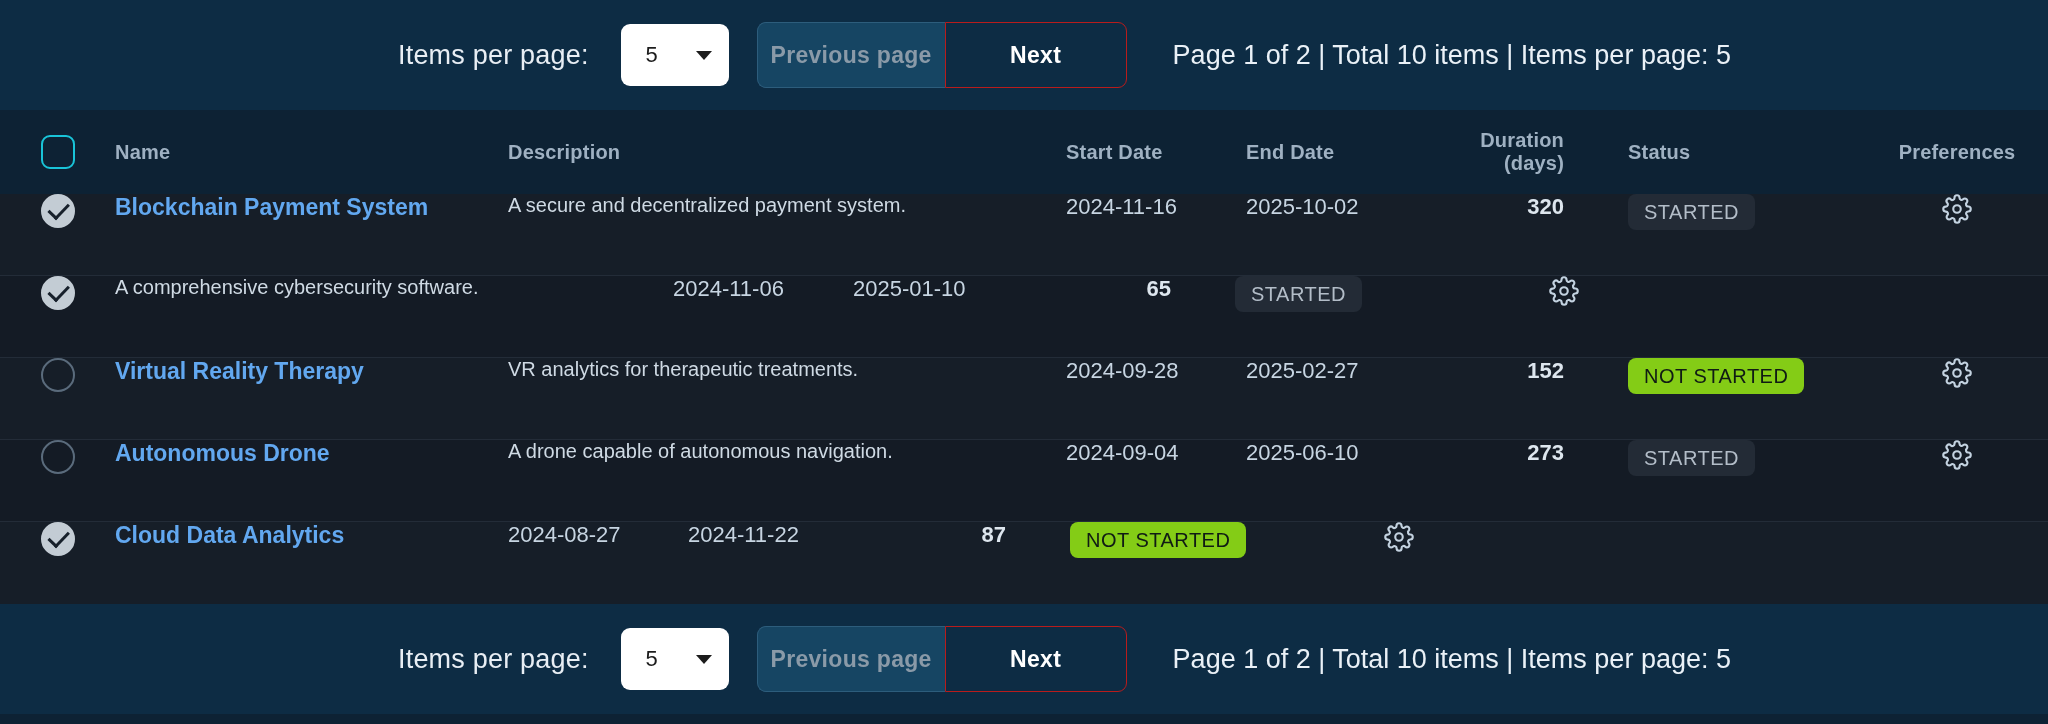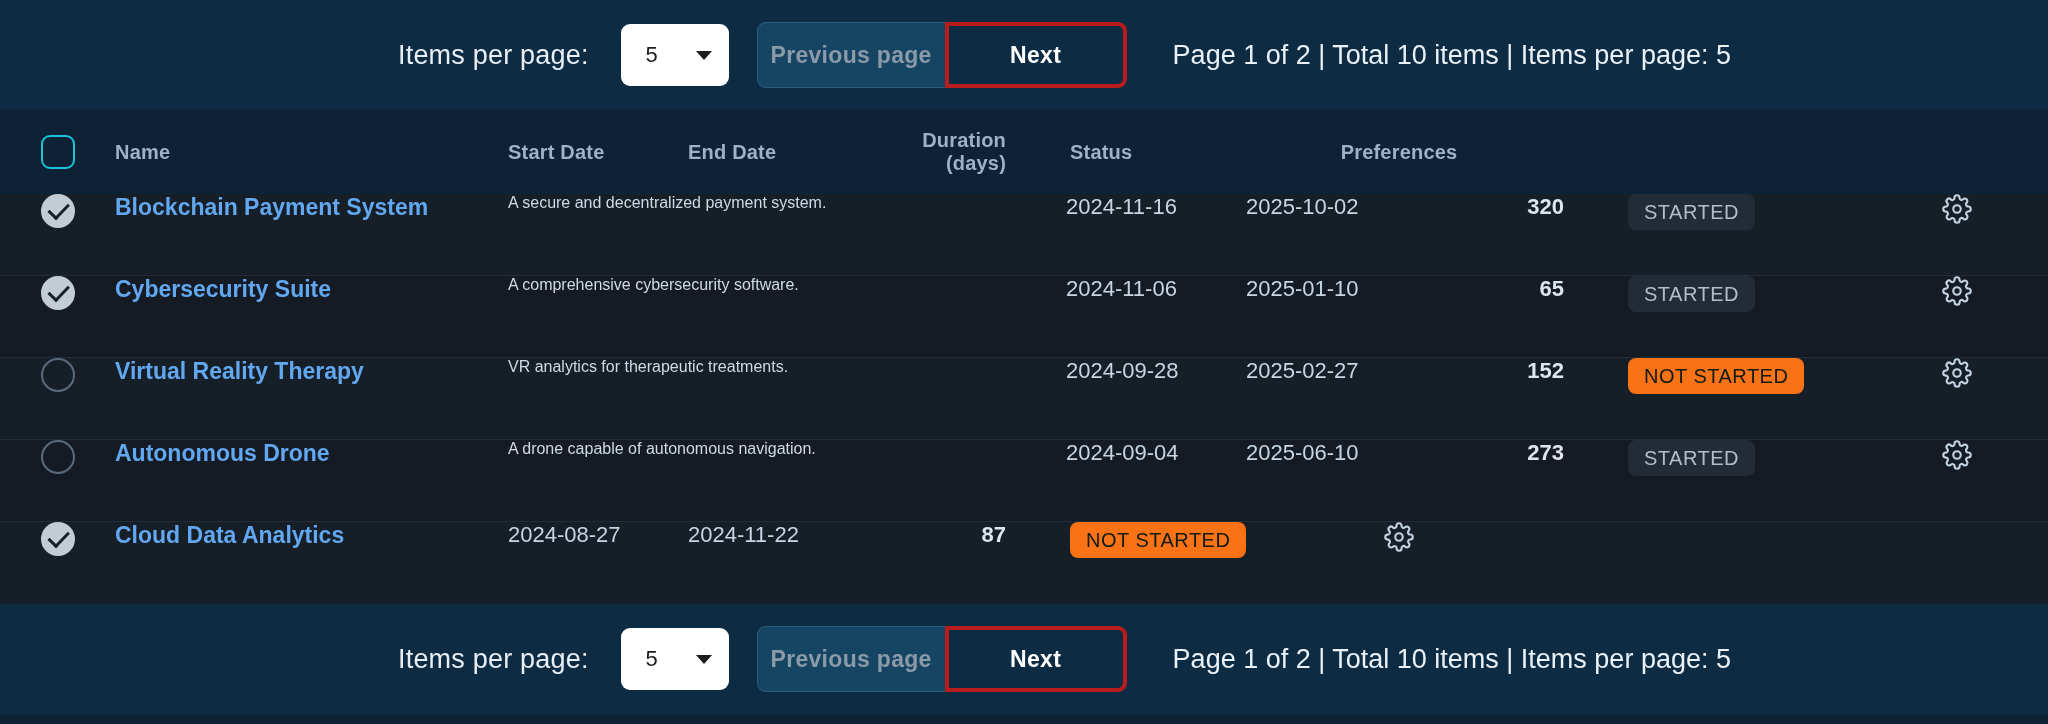--- a/index.html
+++ b/index.html
@@ -77,21 +77,21 @@
     background: #164563;
     border: 1px solid #2d5d7c;
     border-right: none;
     border-radius: 9px 0 0 9px;
     cursor: default;
   }
   .pg-btn.next {
     width: 182px;
     color: #ffffff;
     background: #0d2c44;
-    border: 4px solid #b91c1c;
+    border: 1px solid #b91c1c;
     border-radius: 0 9px 9px 0;
   }
 
   .page-status {
     color: #eaf1f7;
     font-size: 27px;
     margin-left: 38px;
     white-space: nowrap;
   }
 
@@ -158,39 +158,39 @@
     border-width: 0 3.5px 3.5px 0;
     transform: rotate(44deg) translate(-1px,-2px);
   }
 
   .cell-name {
     color: #62a8f0;
     font-size: 23px;
     font-weight: bold;
     cursor: pointer;
   }
-  .cell-desc { color: #cfdae4; font-size: 16px; }
+  .cell-desc { color: #cfdae4; font-size: 20px; }
   .cell-date { color: #c7d5e2; font-size: 22px; }
   .cell-dur  { color: #dde6ee; font-size: 22px; font-weight: bold; }
 
   .badge {
     display: inline-flex;
     align-items: center;
     height: 36px;
     padding: 0 16px;
     border-radius: 8px;
     font-size: 20px;
     letter-spacing: .5px;
   }
   .badge.started {
     background: #232b36;
     color: #b3bdc8;
   }
   .badge.notstarted {
-    background: #f97316;
+    background: #84cc16;
     color: #101b14;
   }
 
   .gear { cursor: pointer; display:block; }
 </style>
 </head>
 <body>
 
 <div class="paginator top">
   <span class="ipp-label">Items per page:</span>
@@ -208,20 +208,21 @@
   <span class="page-status">Page 1 of 2 | Total 10 items | Items per page: 5</span>
 </div>
 
 <div class="table">
 
   <div class="thead">
     <div class="c-check">
       <div class="cb-header"></div>
     </div>
     <div class="th c-name">Name</div>
+    <div class="th c-desc">Description</div>
     <div class="th c-start">Start Date</div>
     <div class="th c-end">End Date</div>
     <div class="th c-dur">Duration (days)</div>
     <div class="th c-status">Status</div>
     <div class="th c-pref">Preferences</div>
   </div>
 
   <div id="tbody">
       <div class="trow">
         <div class="c-check">
@@ -239,21 +240,20 @@
               <circle cx="12" cy="12" r="3"></circle>
               <path d="M19.4 15a1.65 1.65 0 0 0 .33 1.82l.06.06a2 2 0 1 1-2.83 2.83l-.06-.06a1.65 1.65 0 0 0-1.82-.33 1.65 1.65 0 0 0-1 1.51V21a2 2 0 1 1-4 0v-.09A1.65 1.65 0 0 0 9 19.4a1.65 1.65 0 0 0-1.82.33l-.06.06a2 2 0 1 1-2.83-2.83l.06-.06a1.65 1.65 0 0 0 .33-1.82 1.65 1.65 0 0 0-1.51-1H3a2 2 0 1 1 0-4h.09A1.65 1.65 0 0 0 4.6 9a1.65 1.65 0 0 0-.33-1.82l-.06-.06a2 2 0 1 1 2.83-2.83l.06.06a1.65 1.65 0 0 0 1.82.33H9a1.65 1.65 0 0 0 1-1.51V3a2 2 0 1 1 4 0v.09a1.65 1.65 0 0 0 1 1.51 1.65 1.65 0 0 0 1.82-.33l.06-.06a2 2 0 1 1 2.83 2.83l-.06.06a1.65 1.65 0 0 0-.33 1.82V9a1.65 1.65 0 0 0 1.51 1H21a2 2 0 1 1 0 4h-.09a1.65 1.65 0 0 0-1.51 1z"></path>
             </svg>
           </span>
         </div>
       </div>
       <div class="trow alt">
         <div class="c-check">
           <div class="cb on"></div>
         </div>
-        <div class="c-name"><span class="cell-name">Cybersecurity Suite</span></div>
         <div class="c-desc cell-desc">A comprehensive cybersecurity software.</div>
         <div class="c-start cell-date">2024-11-06</div>
         <div class="c-end cell-date">2025-01-10</div>
         <div class="c-dur cell-dur">65</div>
         <div class="c-status"><span class="badge started">STARTED</span></div>
         <div class="c-pref">
           <span>
             <svg class="gear" width="30" height="30" viewBox="0 0 24 24" fill="none" stroke="#c3d2e0" stroke-width="1.7" stroke-linecap="round" stroke-linejoin="round">
               <circle cx="12" cy="12" r="3"></circle>
               <path d="M19.4 15a1.65 1.65 0 0 0 .33 1.82l.06.06a2 2 0 1 1-2.83 2.83l-.06-.06a1.65 1.65 0 0 0-1.82-.33 1.65 1.65 0 0 0-1 1.51V21a2 2 0 1 1-4 0v-.09A1.65 1.65 0 0 0 9 19.4a1.65 1.65 0 0 0-1.82.33l-.06.06a2 2 0 1 1-2.83-2.83l.06-.06a1.65 1.65 0 0 0 .33-1.82 1.65 1.65 0 0 0-1.51-1H3a2 2 0 1 1 0-4h.09A1.65 1.65 0 0 0 4.6 9a1.65 1.65 0 0 0-.33-1.82l-.06-.06a2 2 0 1 1 2.83-2.83l.06.06a1.65 1.65 0 0 0 1.82.33H9a1.65 1.65 0 0 0 1-1.51V3a2 2 0 1 1 4 0v.09a1.65 1.65 0 0 0 1 1.51 1.65 1.65 0 0 0 1.82-.33l.06-.06a2 2 0 1 1 2.83 2.83l-.06.06a1.65 1.65 0 0 0-.33 1.82V9a1.65 1.65 0 0 0 1.51 1H21a2 2 0 1 1 0 4h-.09a1.65 1.65 0 0 0-1.51 1z"></path>

